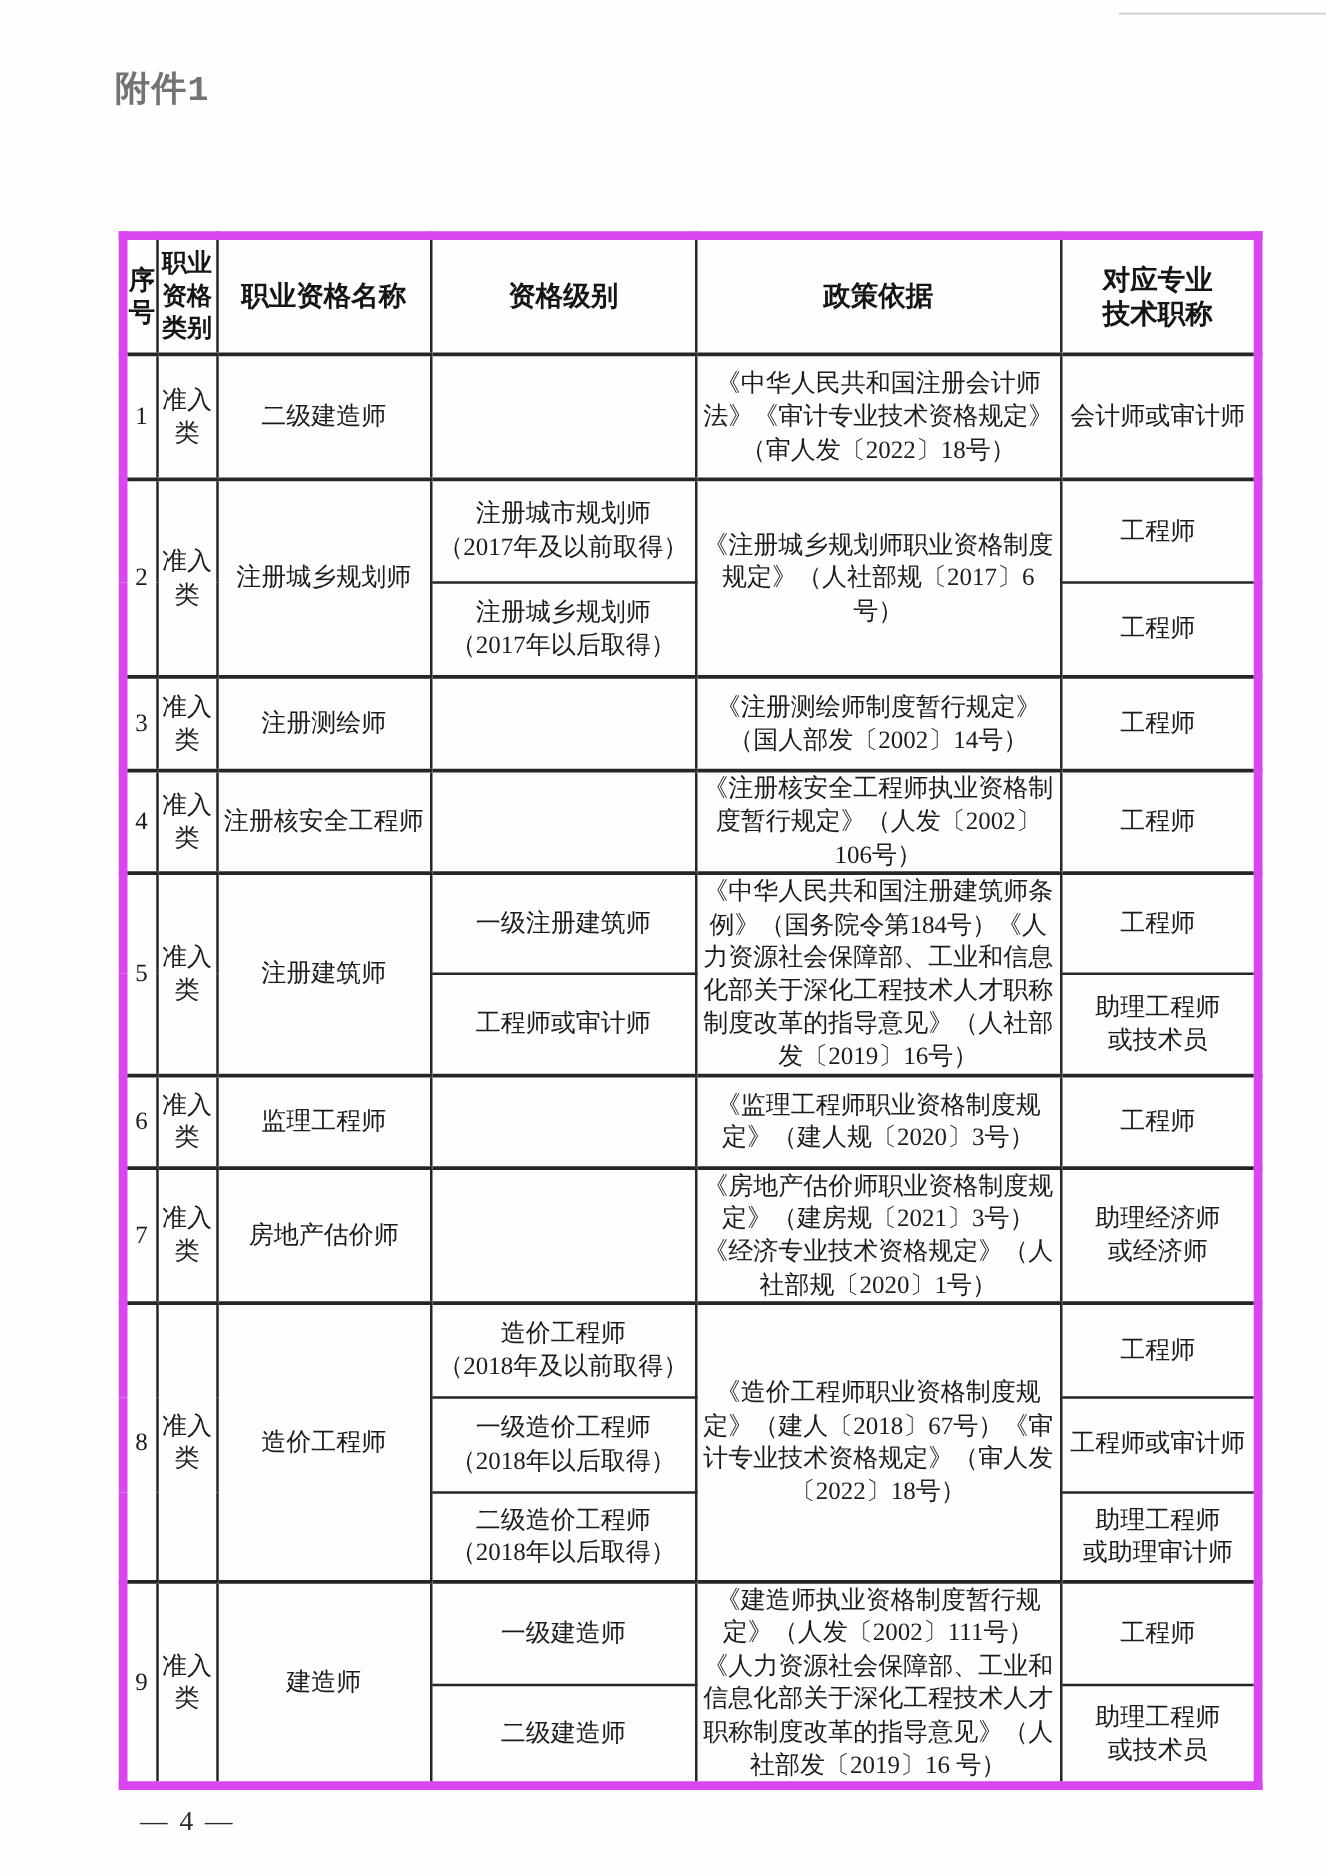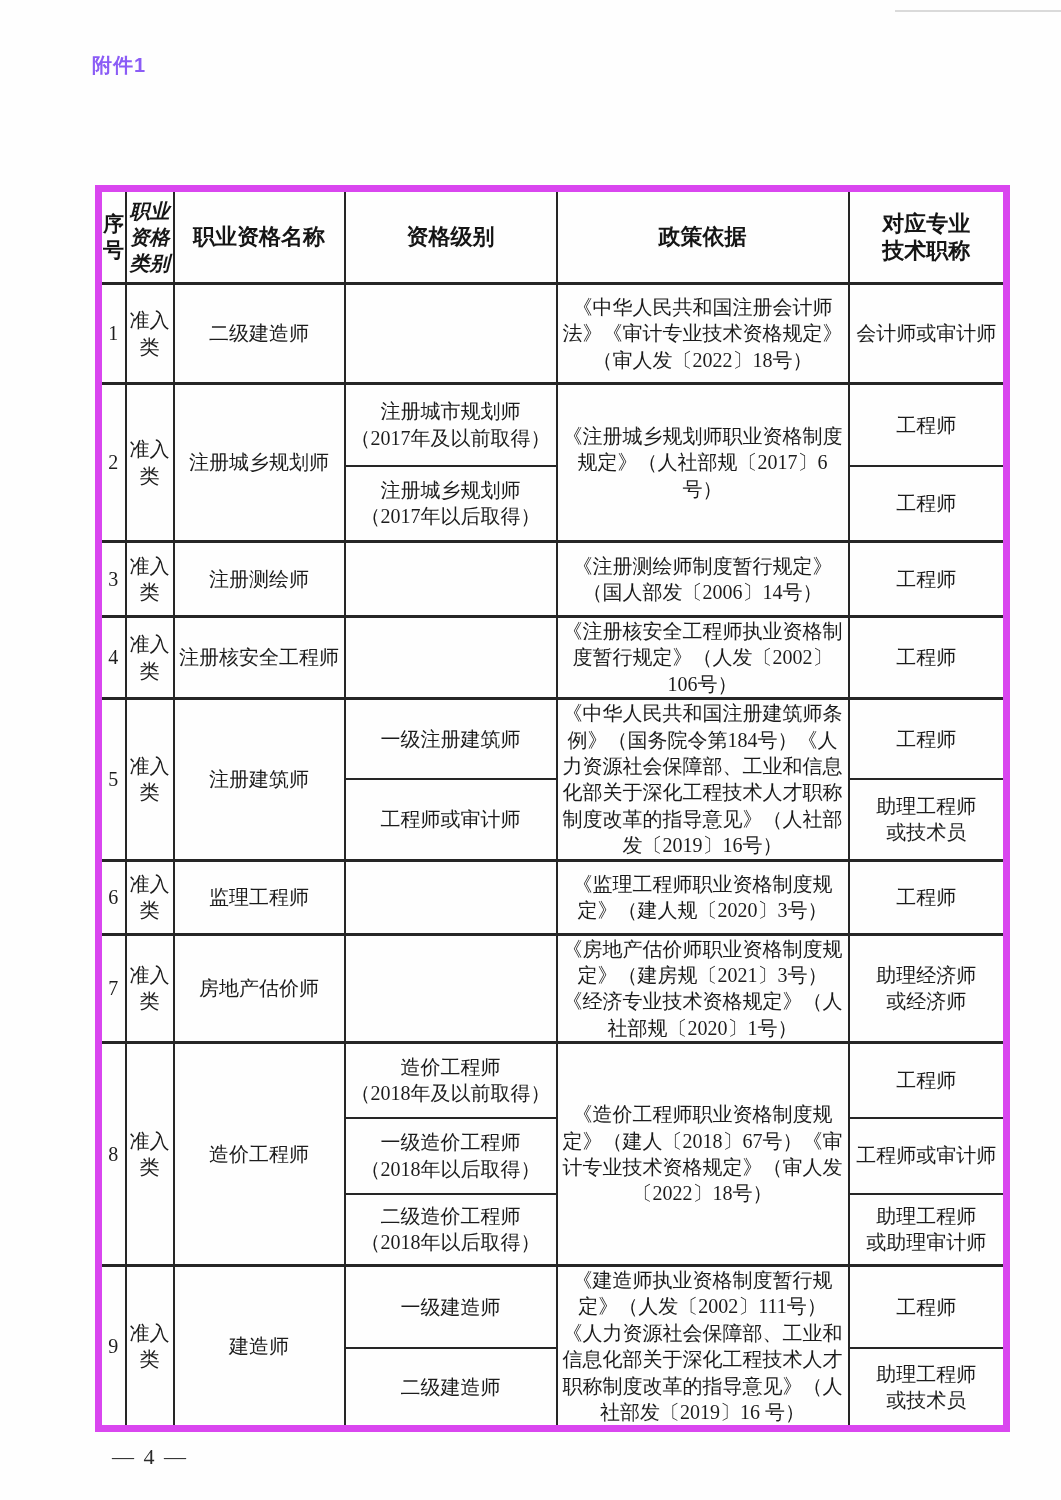--- a/index.html
+++ b/index.html
@@ -13,22 +13,22 @@
   }
   .page { position: absolute; inset: 0; background: #fefefe; }
 
   .scan-line {
     position: absolute; top: 10px; left: 895px; width: 166px; height: 2px;
     background: #cdcdcd; opacity: .75;
   }
 
   .attachment {
     position: absolute; left: 92px; top: 52px;
-    font-family: Liberation Sans, sans-serif;
-    font-weight: 700; font-size: 20px; letter-spacing: 1px; color: #8b5cf6;
+    font-family: Liberation Mono, monospace;
+    font-weight: 700; font-size: 28px; letter-spacing: 1px; color: #737373;
   }
 
   .doc-title {
     position: absolute; left: 95px; top: 114px; width: 908px;
     text-align: center;
     font-family: "Liberation Sans", sans-serif;
     font-weight: 900; font-size: 33px; letter-spacing: 0px; color: #111;
     white-space: nowrap;
   }
 
@@ -49,21 +49,21 @@
     overflow: hidden;
   }
   .qual { border: 7px solid #d946ef; }
   .qual tr.major > th, .qual tr.major > td { border-top-width: 3px; }
   .qual thead th { border-bottom-width: 3px; }
 
   .qual thead th {
     font-weight: 700; font-size: 22px; line-height: 1.25; color: #151515;
   }
   .h-no   { font-size: 21px !important; padding: 0 1px !important; }
-  .h-cat  { font-size: 20px !important; padding: 0 2px !important; line-height: 1.3 !important; font-style: italic; }
+  .h-cat  { font-size: 20px !important; padding: 0 2px !important; line-height: 1.3 !important; }
   .h-title{ padding: 0 28px !important; }
 
   .c-no    { font-size: 20px; }
   .c-cat   { font-size: 20px; line-height: 1.35; padding: 0 3px; margin-left: 20px; }
   .c-name  { font-size: 20px; letter-spacing: 0px; }
   .c-level { font-size: 19px; white-space: pre-line; line-height: 1.75; }
   .c-policy{
     text-align: left; font-size: 20px; line-height: 1.31;
     padding: 3px 9px;
   }
@@ -128,21 +128,21 @@
         <td class="c-level">注册城乡规划师
 （2017年以后取得）</td>
         <td class="c-title">工程师</td>
       </tr>
 
       <tr class="major" style="height:75px">
         <td class="c-no">3</td>
         <td class="c-cat">准入类</td>
         <td class="c-name">注册测绘师</td>
         <td class="c-level"></td>
-        <td class="c-policy">《注册测绘师制度暂行规定》（国人部发〔2006〕14号）</td>
+        <td class="c-policy">《注册测绘师制度暂行规定》（国人部发〔2002〕14号）</td>
         <td class="c-title">工程师</td>
       </tr>
 
       <tr class="major" style="height:75px">
         <td class="c-no">4</td>
         <td class="c-cat">准入类</td>
         <td class="c-name">注册核安全工程师</td>
         <td class="c-level"></td>
         <td class="c-policy">《注册核安全工程师执业资格制度暂行规定》（人发〔2002〕106号）</td>
         <td class="c-title">工程师</td>

